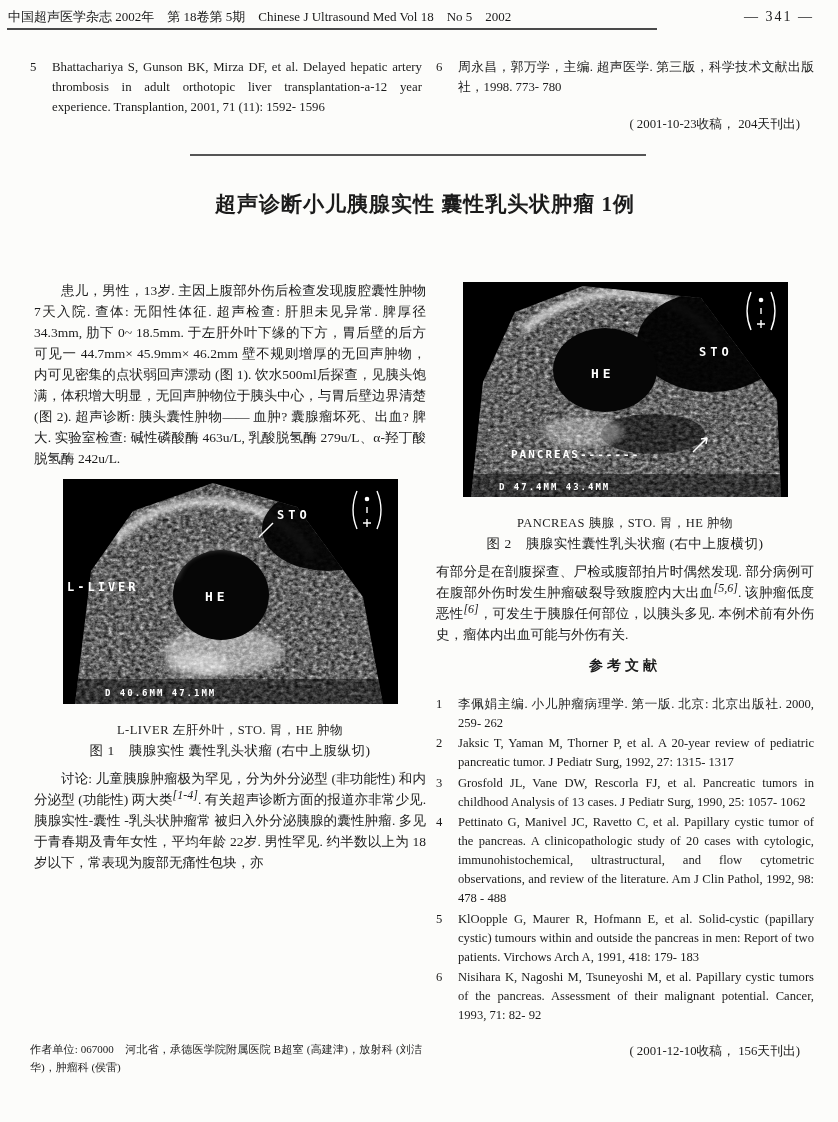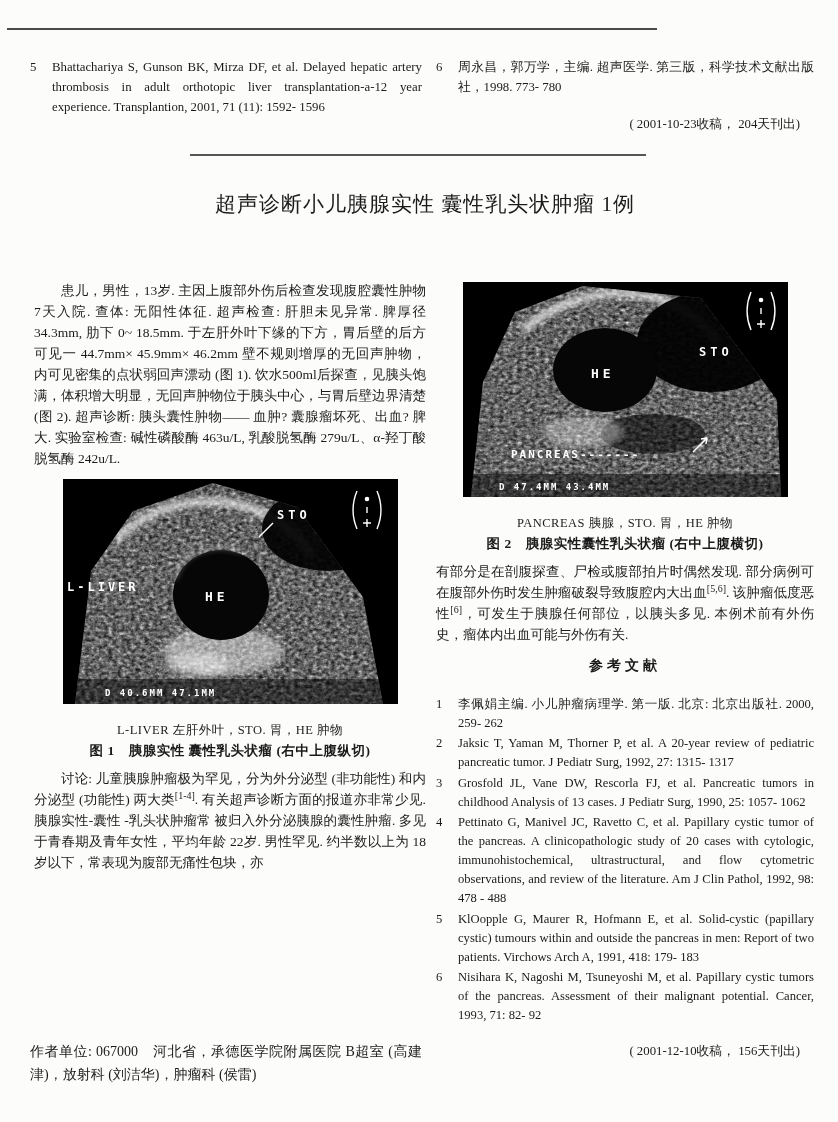--- a/index.html
+++ b/index.html
@@ -15,47 +15,51 @@
   
   .toprefs-left{position:absolute;left:30px;top:58px;width:392px;}
   .toprefs-right{position:absolute;left:436px;top:58px;width:378px;}
   .ref-item{display:flex;font-size:12.8px;line-height:1.55;text-align:justify;}
   .ref-num{flex:0 0 22px;}
   .ref-text{flex:1;}
   .received{text-align:right;font-size:12.8px;margin-top:18px;padding-right:14px;}
 
   .divider{position:absolute;top:154px;left:190px;width:456px;height:2px;background:#555;}
 
-  .title{position:absolute;top:190px;left:0;right:0;text-align:center;font-size:21px;font-weight:normal;letter-spacing:1px;padding-left:12px;}
+  .title{position:absolute;top:190px;left:0;right:0;text-align:center;font-size:21px;font-weight:bold;letter-spacing:1px;padding-left:12px;}
   .authors{position:absolute;top:241px;left:0;right:0;text-align:center;font-size:14.5px;letter-spacing:3px;}
 
   
   .col-left{position:absolute;left:34px;top:280px;width:392px;}
   .col-right{position:absolute;left:436px;top:280px;width:378px;}
   p.body{margin:0;font-size:13.5px;line-height:21px;text-align:justify;text-indent:2em;}
-  p.body sup{font-size:10px;line-height:0;}
+  p.body sup{font-size:12px;line-height:0;font-style:italic;}
 
   .figure{margin:10px 0 4px;}
   .fig-img{display:block;margin:0 auto;background:#000;}
   .fig-legend{text-align:center;font-size:12.5px;margin-top:18px;letter-spacing:.5px;}
-  .fig-caption{text-align:center;font-size:13.5px;font-weight:bold;margin:3px 0 8px;letter-spacing:.5px;}
+  .fig-caption{text-align:center;font-size:13.5px;font-weight:normal;margin:3px 0 8px;letter-spacing:.5px;}
 
   .refs-heading{text-align:center;font-weight:bold;font-size:14px;margin:12px 0 20px;letter-spacing:4px;}
   .refs .ref-item{font-size:12.6px;line-height:1.52;margin-bottom:1px;}
 
-  .affiliation{position:absolute;left:30px;top:1040px;width:392px;font-size:14px;line-height:1.65;text-align:justify;}
+  .affiliation{position:absolute;left:30px;top:1040px;width:392px;font-size:11px;line-height:1.65;text-align:justify;}
 
   
   .us-label{font-family:"DejaVu Sans Mono",monospace;fill:#ffffff;font-weight:bold;}
 </style>
 </head>
 <body>
 
 <div class="page">
 
+  <div class="header">
+    <span>中国超声医学杂志 2002年　第 18卷第 5期　Chinese J Ultrasound Med Vol 18　No 5　2002</span>
+    <span class="page-num">— 341 —</span>
+  </div>
   <div class="header-rule"></div>
 
   <div class="toprefs-left">
     <div class="ref-item">
       <span class="ref-num">5</span>
       <span class="ref-text">Bhattachariya S, Gunson BK, Mirza DF, et al. Delayed hepatic artery thrombosis in adult orthotopic liver transplantation-a-12 year experience. Transplantion, 2001, 71 (11): 1592- 1596</span>
     </div>
   </div>
 
   <div class="toprefs-right">

